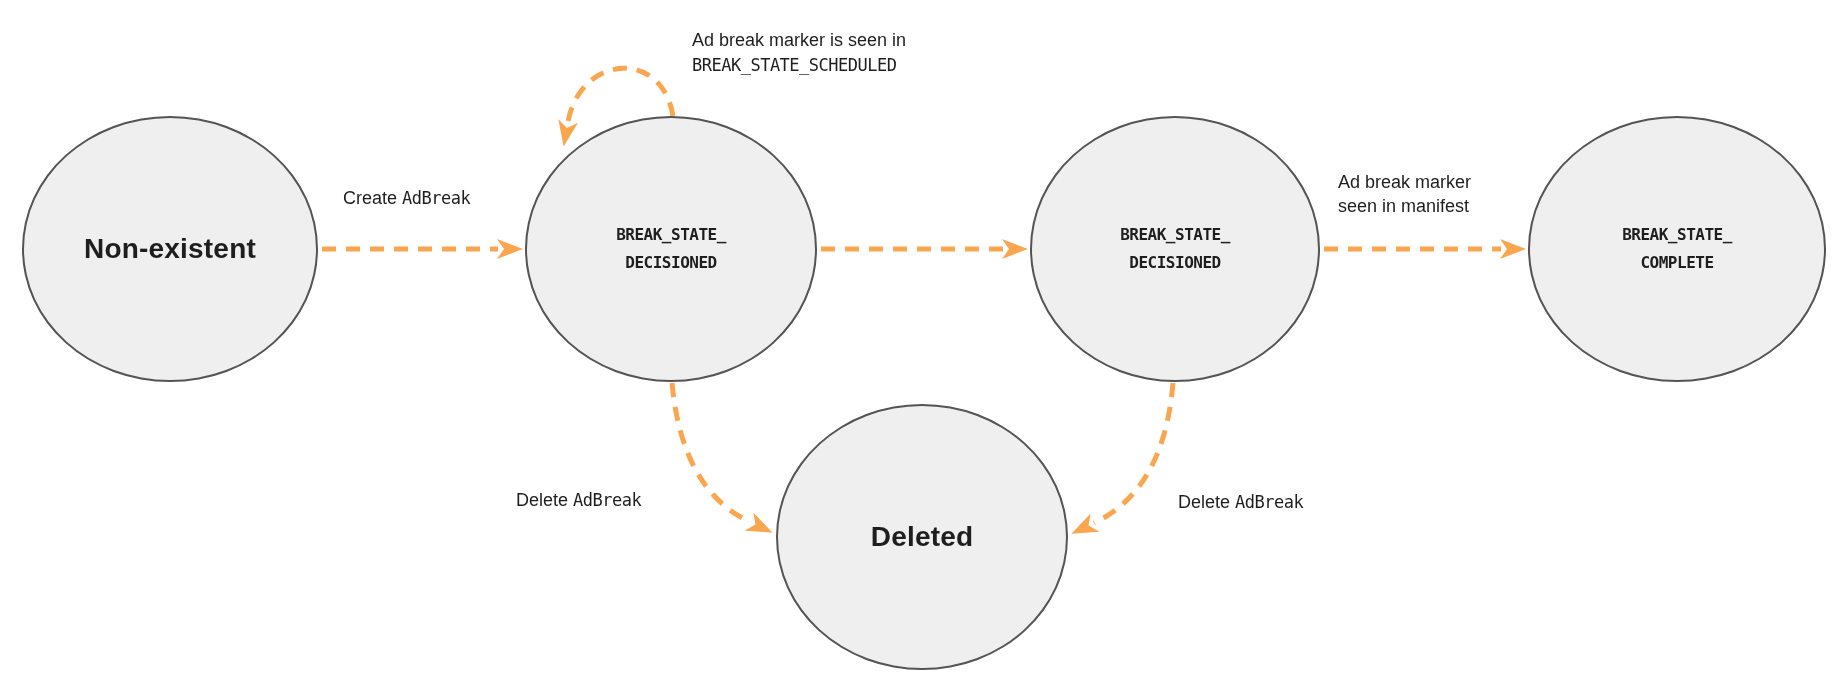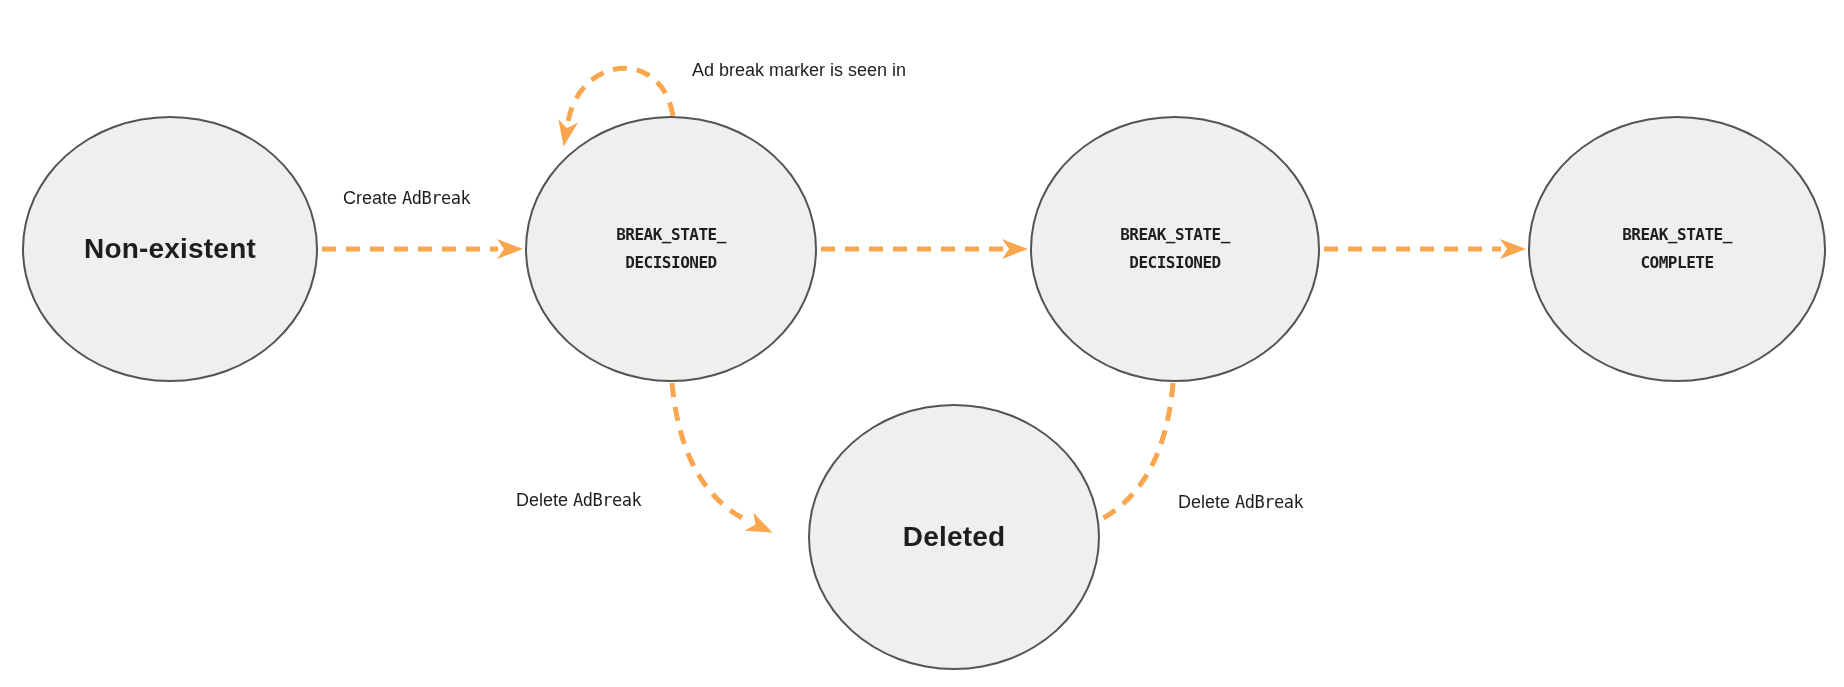--- a/index.html
+++ b/index.html
@@ -45,21 +45,21 @@
     position:absolute;
     font-size:18px;
     line-height:24px;
     white-space:nowrap;
   }
   .code{
     font-family:"DejaVu Sans Mono",monospace;
     font-size:17px;
     letter-spacing:-0.5px;
   }
-  .self-loop-label{line-height:25px;margin-top:30px;}
+  .self-loop-label{line-height:25px;}
 </style>
 </head>
 <body>
 
 <div class="canvas">
 
   <svg class="edges-svg" viewBox="0 0 1844 687">
     <defs>
       <marker id="arrowhead" viewBox="0 0 26 20" refX="1" refY="10" markerWidth="26" markerHeight="20" orient="auto" markerUnits="userSpaceOnUse">
         <path d="M0,0 L26,10 L0,20 L7,10 Z" style="fill:var(--accent)"></path>
@@ -85,29 +85,34 @@
   <div class="node" style="left:1030px;top:116px;width:290px;height:266px;">
     <div class="node-code-line">BREAK_STATE_</div>
     <div class="node-code-line">DECISIONED</div>
   </div>
 
   <div class="node" style="left:1528px;top:116px;width:298px;height:266px;">
     <div class="node-code-line">BREAK_STATE_</div>
     <div class="node-code-line">COMPLETE</div>
   </div>
 
-  <div class="node" style="left:808px;top:404px;width:292px;height:266px;justify-content:center;">
+  <div class="node" style="left:776px;top:404px;width:292px;height:266px;justify-content:center;">
     <div class="node-title">Deleted</div>
   </div>
 
   <div class="edge-label" style="left:343px;top:186px;"><span>Create</span> <span class="code">AdBreak</span></div>
 
   <div class="edge-label self-loop-label" style="left:692px;top:28px;">
     <div>Ad break marker is seen in</div>
+    <div class="code">BREAK_STATE_SCHEDULED</div>
   </div>
 
 
+  <div class="edge-label" style="left:1338px;top:170px;">
+    <div>Ad break marker</div>
+    <div>seen in manifest</div>
+  </div>
 
   <div class="edge-label" style="left:516px;top:488px;"><span>Delete</span> <span class="code">AdBreak</span></div>
 
   <div class="edge-label" style="left:1178px;top:490px;"><span>Delete</span> <span class="code">AdBreak</span></div>
 
 </div>
 
 </body></html>

